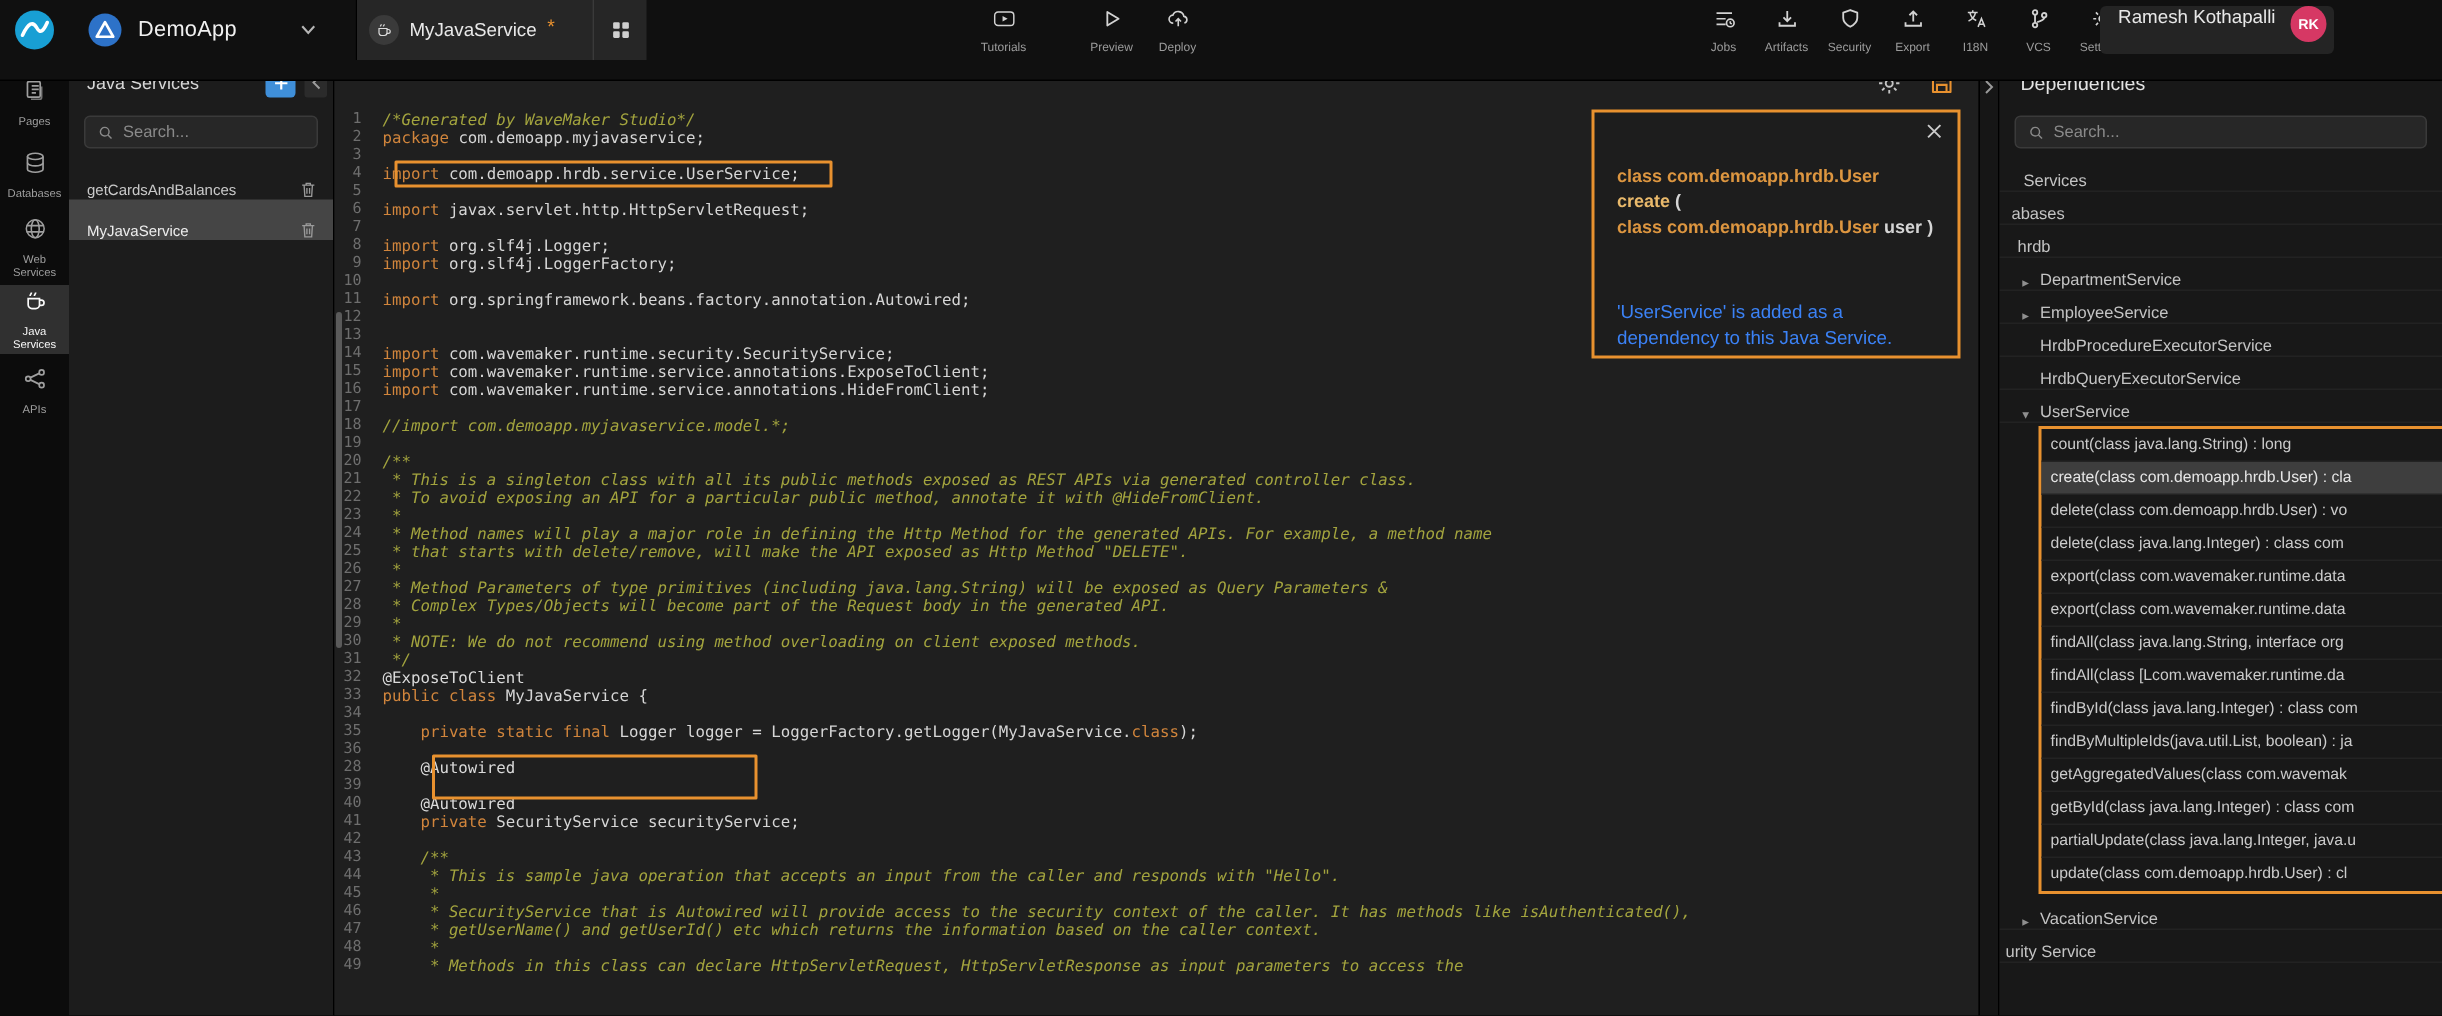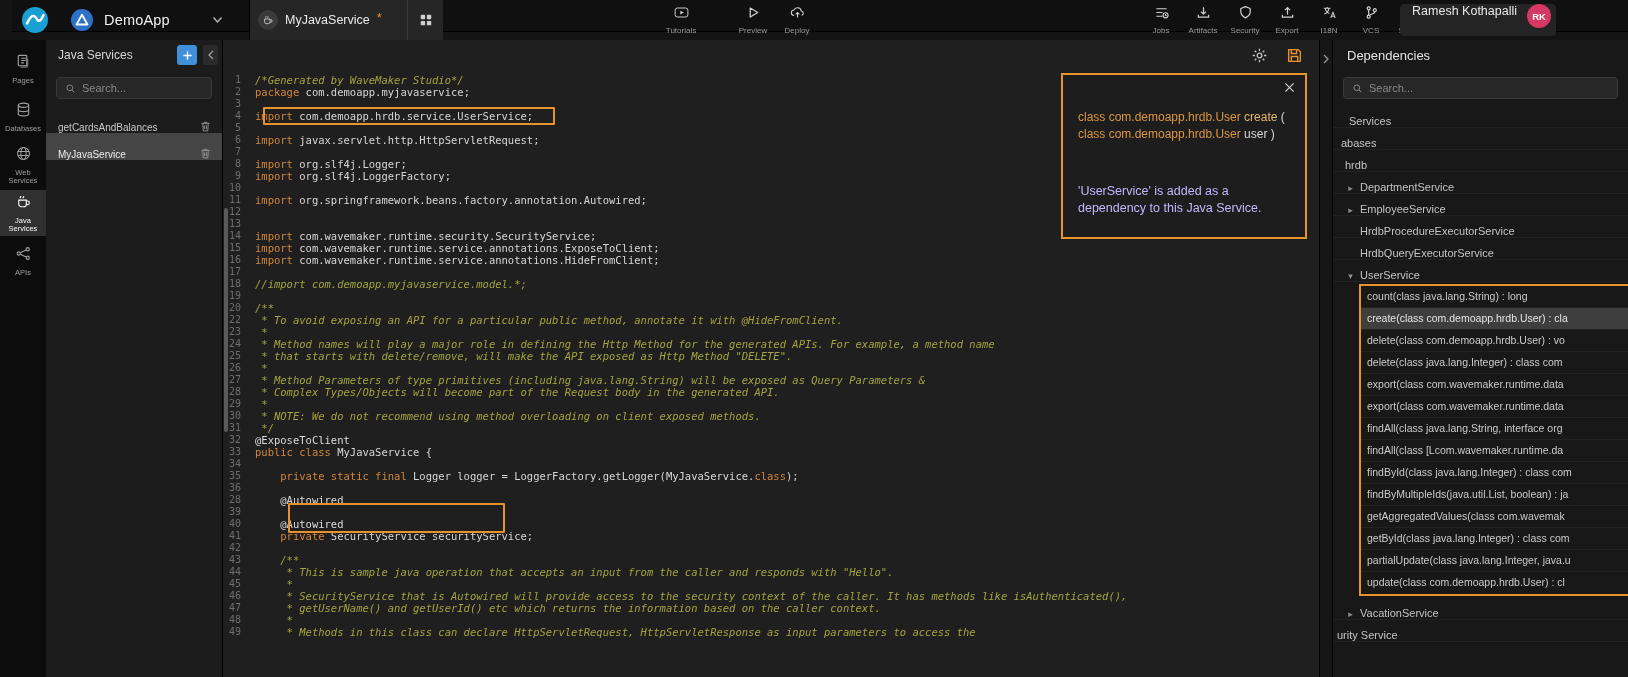--- a/index.html
+++ b/index.html
@@ -1,20 +1,20 @@
 <!DOCTYPE html>
 <html style="--accent-orange: #E8912F; --add-button-blue: #3F8FD9; --avatar-red: #D63864;"><head>
 <meta charset="utf-8">
 <style>
   *{margin:0;padding:0;box-sizing:border-box}
   html,body{width:1628px;height:677px;overflow:hidden;background:#000;font-family:"Liberation Sans",sans-serif}
   .app{position:relative;width:1628px;height:677px;background:#141414}
 
   
-  .topbar{position:absolute;top:0;left:12px;right:0;height:32px;background:#101010;border-bottom:1px solid #000;z-index:6}
+  .topbar{position:absolute;top:0;left:0;right:0;height:54px;background:#101010;border-bottom:1px solid #000;z-index:6}
   .brand{position:absolute;left:9px;top:0;height:40px;display:flex;align-items:center}
   .wm-logo{width:28px;height:28px;display:inline-flex}
   .wm-logo svg{width:28px;height:28px}
   .app-icon{width:24px;height:24px;margin-left:21px;display:inline-flex}
   .app-icon svg{width:24px;height:24px}
   .app-name{margin-left:10px;color:#f0f0f0;font-size:14.5px;letter-spacing:.2px}
   .brand-chev{margin-left:42px;color:#b5b5b5;display:inline-flex}
   .brand-chev svg{width:11px;height:8px}
   .tab-wrap{position:absolute;left:237px;top:0;height:40px;display:flex}
   .tab{width:158px;height:40px;background:#262626;border-left:1px solid #000;display:flex;align-items:center;padding:0 8px;gap:7px}
@@ -73,25 +73,25 @@
   .lc{white-space:pre}
   .tok-k{color:#d1853c}
   .tok-p{color:#d6d6d6}
   .tok-a{color:#dadada}
   .tok-c{color:#a3a43e;font-style:italic}
   .code-hl{position:absolute;border:2px solid var(--accent-orange,#e8912f);border-radius:1px;pointer-events:none;z-index:2}
   .ed-scroll{position:absolute;left:1px;top:168px;width:4px;height:224px;background:#5a5a5a;border-radius:2px;z-index:3;cursor:pointer}
   .popup{position:absolute;top:33px;right:12px;width:246px;height:166px;background:#1d1d1d;border:2px solid var(--accent-orange,#e8912f);z-index:4;padding:34px 15px 0 15px;font-family:"Liberation Sans",sans-serif}
   .popup-close{position:absolute;top:7px;right:10px;color:#c9c9c9;display:inline-flex;cursor:pointer}
   .popup-close svg{width:11px;height:11px}
-  .sig-line{font-size:12px;line-height:17px;font-weight:normal}
+  .sig-line{font-size:12px;line-height:17px;font-weight:bold}
   .sig-type{color:#dd9640}
   .sig-fn{color:#e9b96b}
   .sig-plain{color:#d5d5d5}
-  .popup-msg{margin-top:40px;color:#c4b5fd;font-size:12.5px;line-height:17px}
+  .popup-msg{margin-top:40px;color:#3b82f6;font-size:12.5px;line-height:17px}
 
   
   .gutter{position:absolute;left:1319px;top:40px;width:14px;bottom:0;background:#161616;border-left:1px solid #000;border-right:1px solid #000;text-align:center;padding-top:10px}
   .gutter-btn{color:#9a9a9a;display:inline-flex;cursor:pointer}
   .gutter-btn svg{width:8px;height:10px}
   .deps-panel{position:absolute;left:1333px;top:40px;width:295px;bottom:0;background:#181818;overflow:hidden}
   .deps-header{height:30px;display:flex;align-items:center;padding-left:14px;color:#e3e3e3;font-size:13px;font-weight:normal}
   .dep-row{height:22px;display:flex;align-items:flex-end;gap:4px;padding-left:12px;font-size:11px;color:#c4c4c4;border-bottom:1px solid #222;white-space:nowrap;overflow:hidden;cursor:pointer}
   .dep-chev{width:11px;font-size:9px;color:#8f8f8f;flex:none;text-align:center}
   .dep-label{white-space:nowrap}
@@ -347,20 +347,21 @@
         <div class="code-line"><span class="ln">11</span><span class="lc"><span class="tok-k">import</span><span class="tok-p"> org.springframework.beans.factory.annotation.Autowired;</span></span></div>
         <div class="code-line"><span class="ln">12</span><span class="lc"></span></div>
         <div class="code-line"><span class="ln">13</span><span class="lc"></span></div>
         <div class="code-line"><span class="ln">14</span><span class="lc"><span class="tok-k">import</span><span class="tok-p"> com.wavemaker.runtime.security.SecurityService;</span></span></div>
         <div class="code-line"><span class="ln">15</span><span class="lc"><span class="tok-k">import</span><span class="tok-p"> com.wavemaker.runtime.service.annotations.ExposeToClient;</span></span></div>
         <div class="code-line"><span class="ln">16</span><span class="lc"><span class="tok-k">import</span><span class="tok-p"> com.wavemaker.runtime.service.annotations.HideFromClient;</span></span></div>
         <div class="code-line"><span class="ln">17</span><span class="lc"></span></div>
         <div class="code-line"><span class="ln">18</span><span class="lc"><span class="tok-c">//import com.demoapp.myjavaservice.model.*;</span></span></div>
         <div class="code-line"><span class="ln">19</span><span class="lc"></span></div>
         <div class="code-line"><span class="ln">20</span><span class="lc"><span class="tok-c">/**</span></span></div>
+        <div class="code-line"><span class="ln">21</span><span class="lc"><span class="tok-c"> * This is a singleton class with all its public methods exposed as REST APIs via generated controller class.</span></span></div>
         <div class="code-line"><span class="ln">22</span><span class="lc"><span class="tok-c"> * To avoid exposing an API for a particular public method, annotate it with @HideFromClient.</span></span></div>
         <div class="code-line"><span class="ln">23</span><span class="lc"><span class="tok-c"> *</span></span></div>
         <div class="code-line"><span class="ln">24</span><span class="lc"><span class="tok-c"> * Method names will play a major role in defining the Http Method for the generated APIs. For example, a method name</span></span></div>
         <div class="code-line"><span class="ln">25</span><span class="lc"><span class="tok-c"> * that starts with delete/remove, will make the API exposed as Http Method "DELETE".</span></span></div>
         <div class="code-line"><span class="ln">26</span><span class="lc"><span class="tok-c"> *</span></span></div>
         <div class="code-line"><span class="ln">27</span><span class="lc"><span class="tok-c"> * Method Parameters of type primitives (including java.lang.String) will be exposed as Query Parameters &amp;</span></span></div>
         <div class="code-line"><span class="ln">28</span><span class="lc"><span class="tok-c"> * Complex Types/Objects will become part of the Request body in the generated API.</span></span></div>
         <div class="code-line"><span class="ln">29</span><span class="lc"><span class="tok-c"> *</span></span></div>
         <div class="code-line"><span class="ln">30</span><span class="lc"><span class="tok-c"> * NOTE: We do not recommend using method overloading on client exposed methods.</span></span></div>
         <div class="code-line"><span class="ln">31</span><span class="lc"><span class="tok-c"> */</span></span></div>

